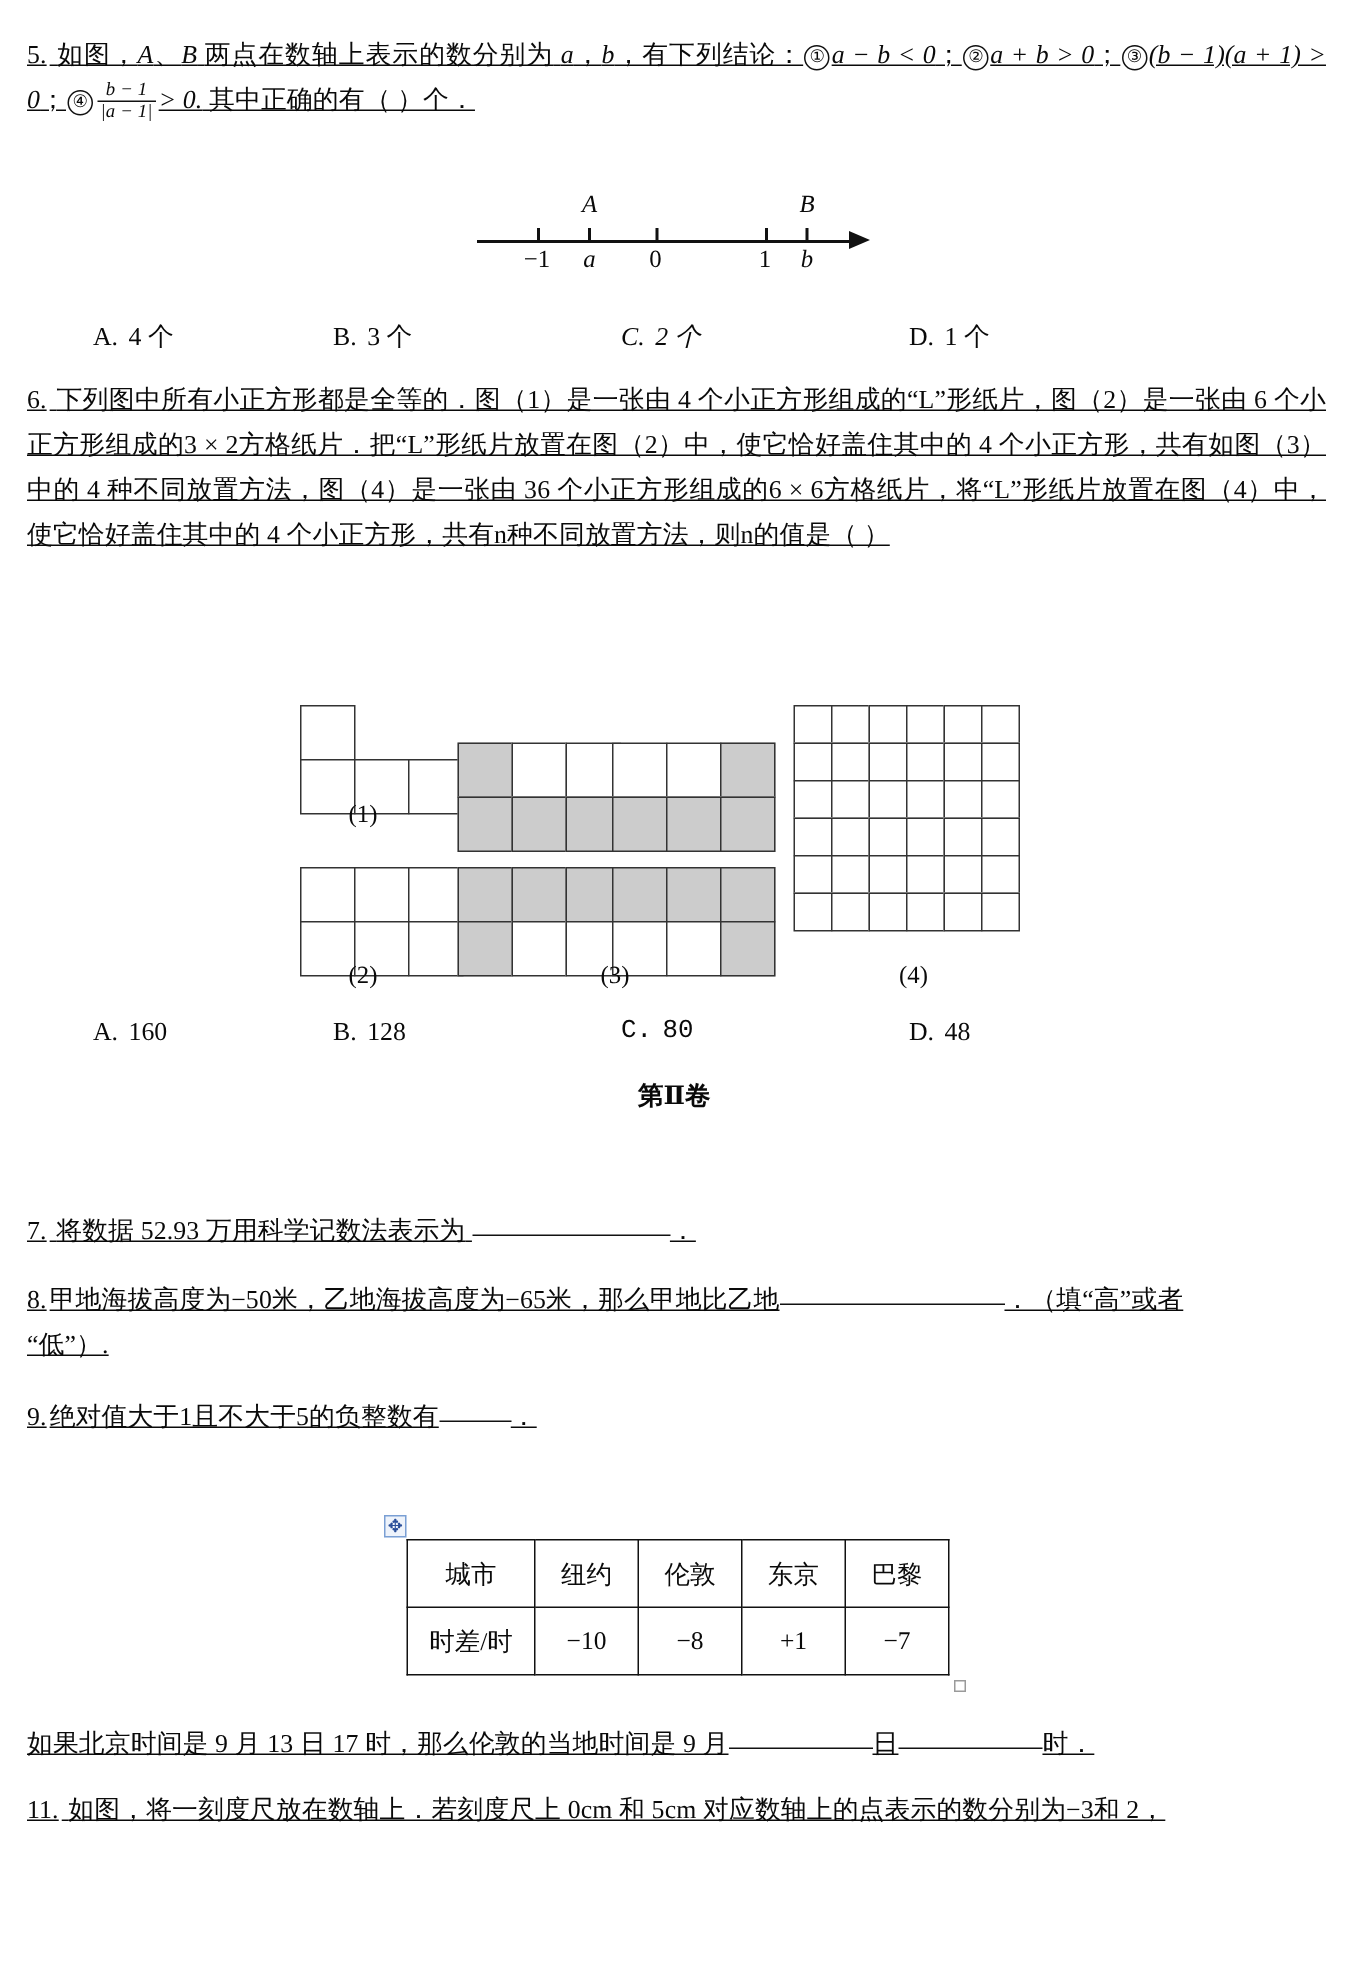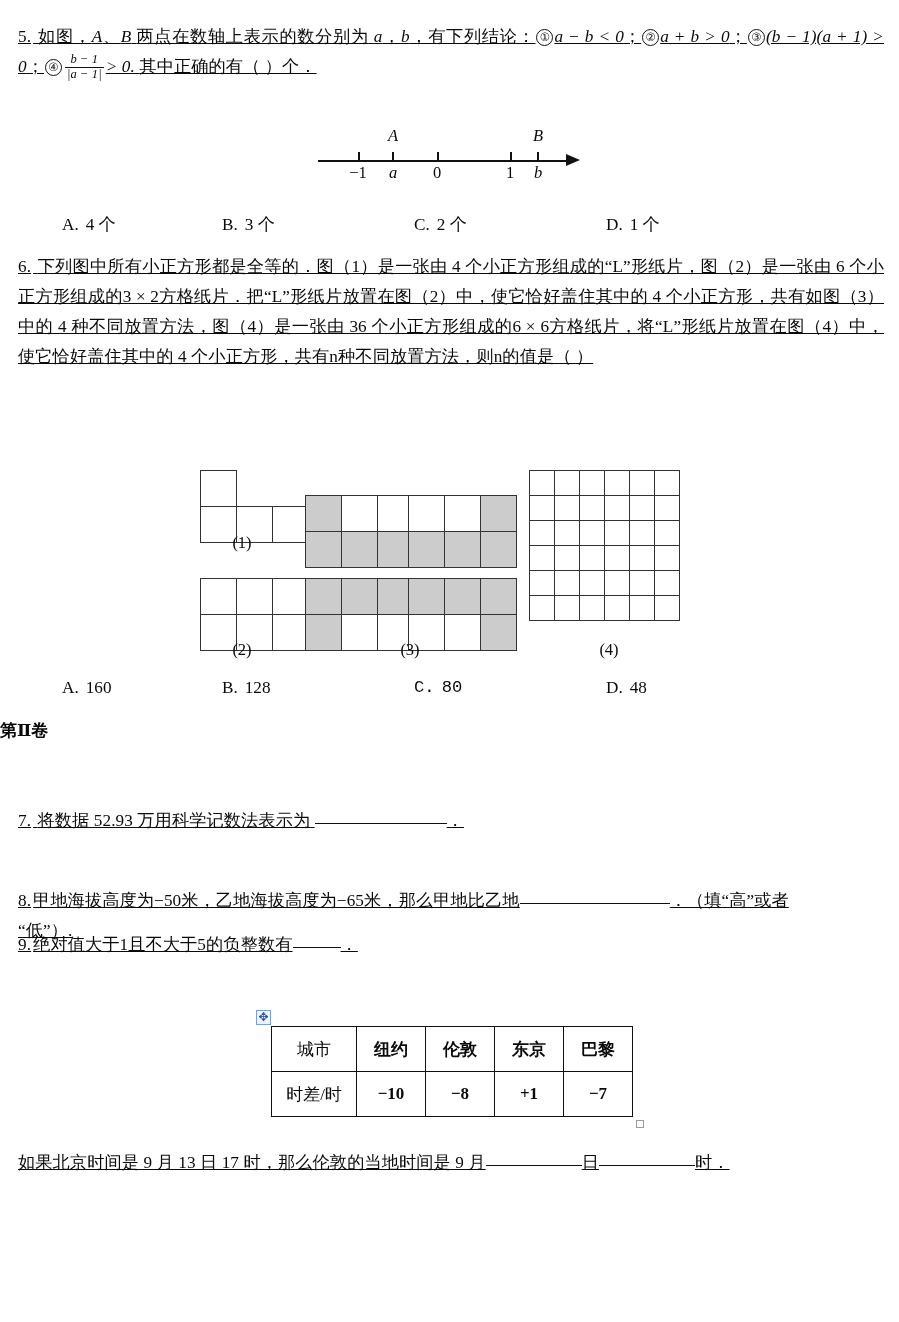--- a/index.html
+++ b/index.html
@@ -143,41 +143,41 @@
     text-align: center;
     transform: translateX(-50%);
     white-space: nowrap;
   }
 
   
   .center-head {
     position: absolute;
     width: 899px;
     left: 0;
-    text-align: left;
+    text-align: center;
     font-size: 17px;
     font-weight: bold;
   }
 
   
   .tblwrap { position: absolute; left: 271px; top: 1026px; }
   table.difftbl {
     border-collapse: collapse;
     font-size: 17px;
   }
   table.difftbl td {
     border: 1.3px solid #111;
     text-align: center;
     vertical-align: middle;
     height: 44px;
     padding: 0 6px;
     white-space: nowrap;
   }
   table.difftbl td.head0 { width: 72px; }
-  table.difftbl td.c { width: 56px; font-weight: bold; }
+  table.difftbl td.c { width: 56px; }
   .tbl-move {
     position: absolute;
     left: -15px;
     top: -16px;
     width: 15px;
     height: 15px;
     border: 1px solid #7a9fd4;
     background: #eef3fb;
     color: #2a4f9a;
     font-size: 12px;
@@ -230,21 +230,21 @@
     <div class="nl-lbl" style="left:210px;">1</div>
 
     <div class="nl-tick" style="left:237px;"></div>
     <div class="nl-lbl mi" style="left:238px;">b</div>
     <div class="nl-top" style="left:238px;">B</div>
   </div>
 
   <div class="options" style="top:212px;">
     <div class="opt" style="left:44px;"><span class="lbl">A.</span><span>4 个</span></div>
     <div class="opt" style="left:204px;"><span class="lbl">B.</span><span>3 个</span></div>
-    <div class="opt" style="left:396px;"><span class="lbl">C.</span><span>2 个</span></div>
+    <div class="opt" style="left:396px;font-style:italic;"><span class="lbl">C.</span><span>2 个</span></div>
     <div class="opt" style="left:588px;"><span class="lbl">D.</span><span>1 个</span></div>
   </div>
 
   <div class="q-block" style="top:252px;">
     <div class="qtext">
       <span class="num">6.</span>
       <span>下列图中所有小正方形都是全等的．图（1）是一张由 4 个小正方形组成的“L”形纸片，图（2）是一张由 6 个小正方形组成的3 × 2方格纸片．把“L”形纸片放置在图（2）中，使它恰好盖住其中的 4 个小正方形，共有如图（3）中的 4 种不同放置方法，图（4）是一张由 36 个小正方形组成的6 × 6方格纸片，将“L”形纸片放置在图（4）中，使它恰好盖住其中的 4 个小正方形，共有n种不同放置方法，则n的值是（  ）</span>
     </div>
   </div>
 
@@ -362,21 +362,21 @@
 
 
   <div class="q-block" style="top:806px;">
     <div class="qtext">
       <span class="num">7.</span>
       <span>将数据 52.93 万用科学记数法表示为</span>
       <span class="ul-sp" style="width:132px;"></span><span>．</span>
     </div>
   </div>
 
-  <div class="q-block" style="top:852px;margin-top:34px;">
+  <div class="q-block" style="top:852px;">
     <div class="qtext">
       <span class="num">8.</span><span>甲地海拔高度为−50米，乙地海拔高度为−65米，那么甲地比乙地</span><span class="ul-sp" style="width:150px;"></span><span>．（填“高”或者</span>
     </div>
     <div class="qtext">“低”）.</div>
   </div>
 
   <div class="q-block" style="top:930px;">
     <div class="qtext">
       <span class="num">9.</span><span>绝对值大于1且不大于5的负整数有</span><span class="ul-sp" style="width:48px;"></span><span>．</span>
     </div>
@@ -406,15 +406,19 @@
     <div class="tbl-resize"></div>
   </div>
 
   <div class="q-block" style="top:1148px;">
     <div class="qtext">
       <span>如果北京时间是 9 月 13 日 17 时，那么伦敦的当地时间是 9 月</span><span class="ul-sp" style="width:96px;"></span><span>日</span><span class="ul-sp" style="width:96px;"></span><span>时．</span>
     </div>
   </div>
 
   <div class="q-block" style="top:1192px;">
+    <div class="qtext">
+      <span class="num">11.</span>
+      <span>如图，将一刻度尺放在数轴上．若刻度尺上 0cm 和 5cm 对应数轴上的点表示的数分别为−3和 2，</span>
+    </div>
   </div>
 
 </div>
 
 </body></html>

